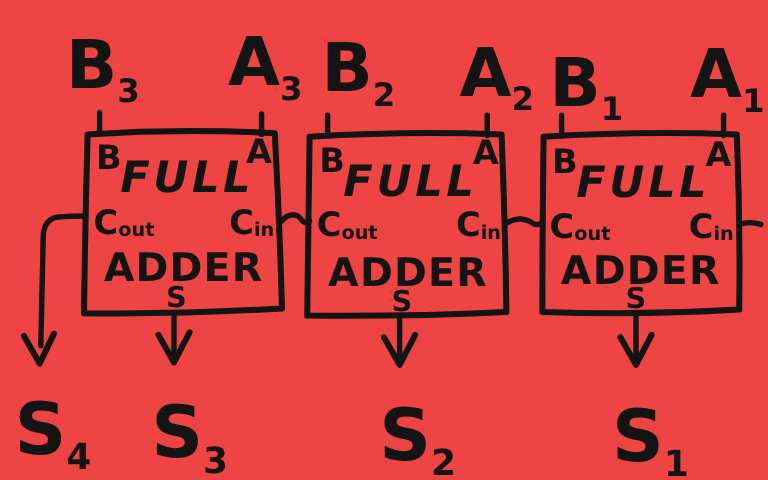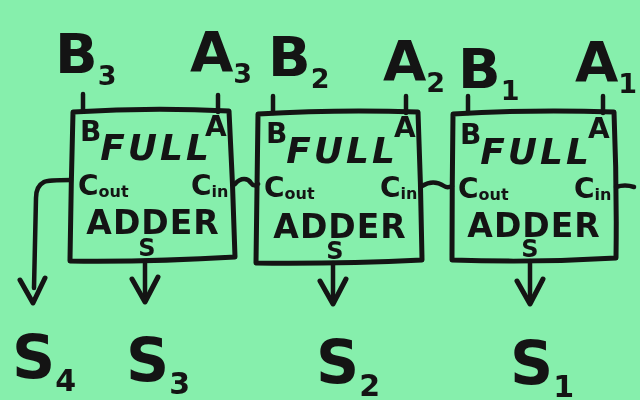--- a/index.html
+++ b/index.html
@@ -8,21 +8,21 @@
     background: #ffffff;
     width: 640px;
     height: 400px;
     overflow: hidden;
     font-family: "DejaVu Sans", sans-serif;
   }
   .stage {
     position: relative;
     width: 640px;
     height: 400px;
-    background: #86efac;
+    background: #ef4444;
     text-decoration: underline;
   }
   svg { display: block; }
   .ink-stroke {
     fill: none;
     stroke: #141414;
     stroke-linecap: round;
     stroke-linejoin: round;
   }
   .box-stroke     { stroke-width: 5; }

